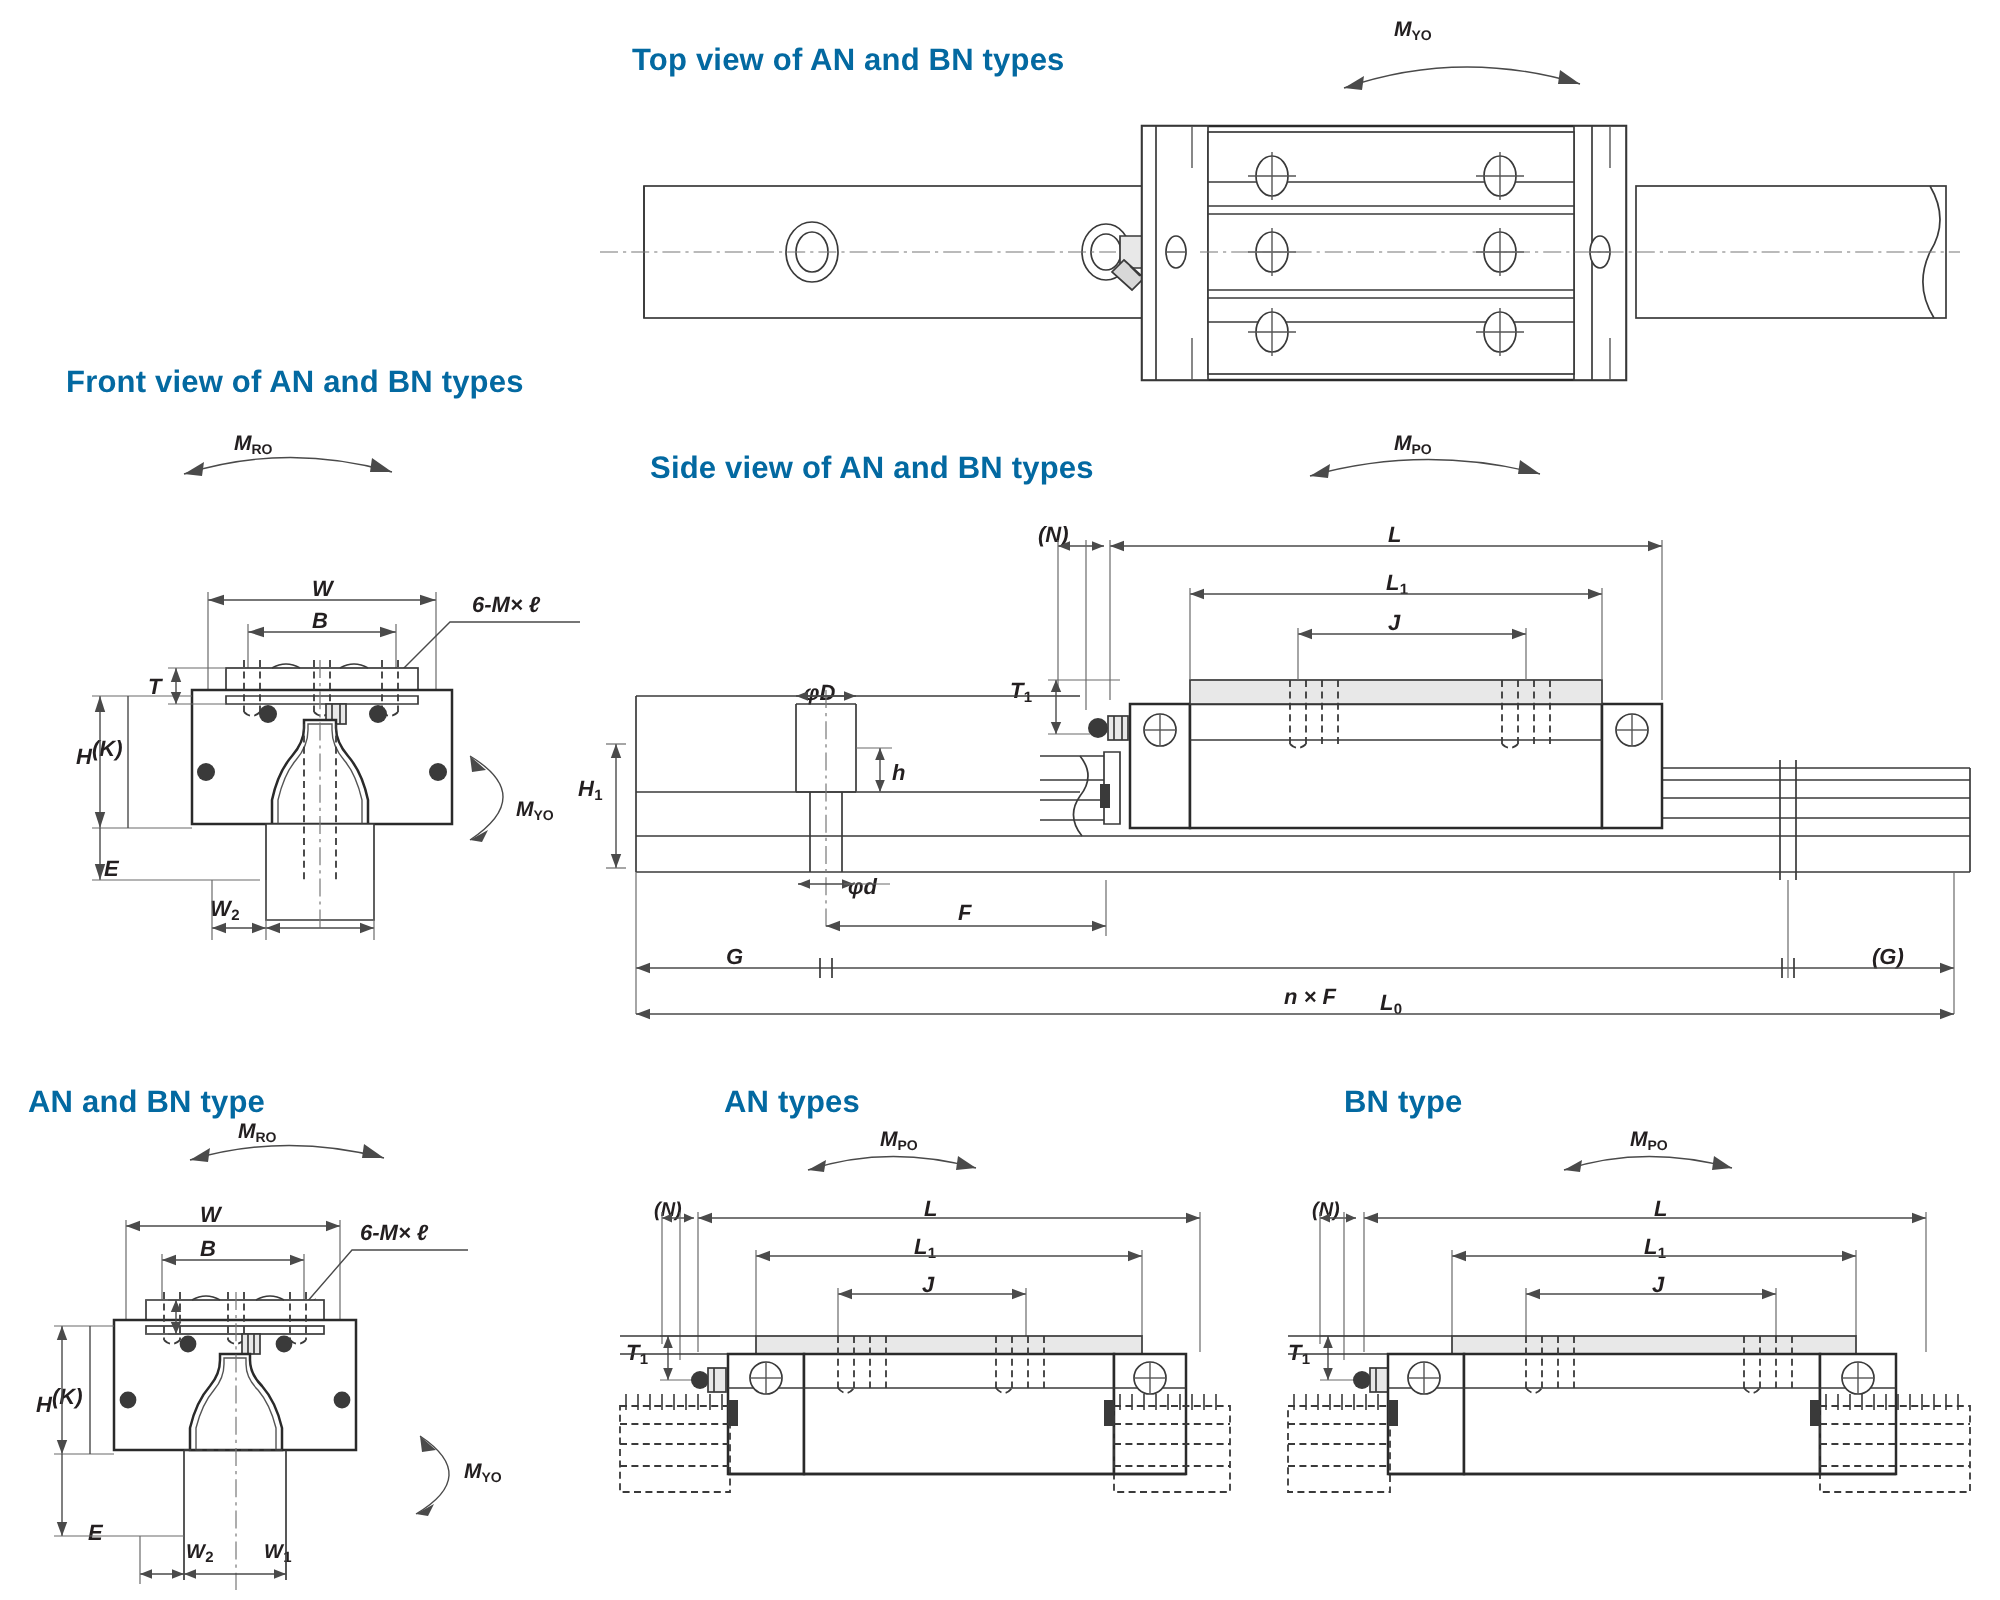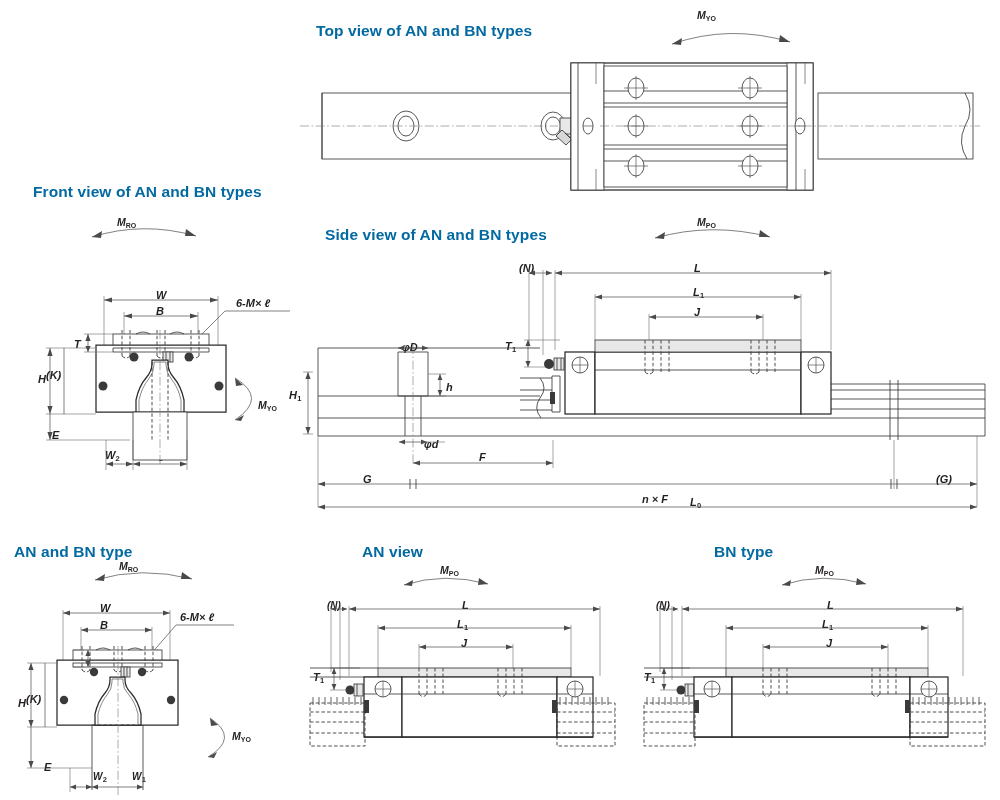--- a/index.html
+++ b/index.html
@@ -591,21 +591,21 @@
       <line class="dimline" x1="70" y1="787" x2="92" y2="787"></line>
       <polygon class="arrowhd" points="70,787 76,784.6 76,789.4"></polygon>
       <polygon class="arrowhd" points="92,787 86,784.6 86,789.4"></polygon>
       <line class="dimline" x1="92" y1="787" x2="143" y2="787"></line>
       <polygon class="arrowhd" points="92,787 98,784.6 98,789.4"></polygon>
       <polygon class="arrowhd" points="143,787 137,784.6 137,789.4"></polygon>
       <line class="ext" x1="70" y1="768" x2="70" y2="792"></line>
     </g>
   </svg>
 
-  <div class="view-title" style="left:362px;top:543px;">AN view</div>
+  <div class="view-title" style="left:362px;top:543px;">AN types</div>
   <div class="mom" style="left:440px;top:564px;">
     <span>M</span><sub>PO</sub>
   </div>
   <div class="dim sm" style="left:327px;top:601px;">(N)</div>
   <div class="dim" style="left:462px;top:600px;">L</div>
   <div class="dim" style="left:457px;top:619px;">
     <span>L</span><sub>1</sub>
   </div>
   <div class="dim" style="left:461px;top:638px;">J</div>
   <div class="dim" style="left:313px;top:672px;">
@@ -720,21 +720,21 @@
             <line x1="590" y1="697" x2="590" y2="705"></line>
           <line x1="596" y1="697" x2="596" y2="705"></line>
             <line x1="602" y1="697" x2="602" y2="705"></line>
           <line x1="608" y1="697" x2="608" y2="705"></line>
         </g>
       </g>
       <line class="hv" x1="364" y1="737" x2="593" y2="737"></line>
     </g>
   </svg>
 
-  <div class="view-title" style="left:672px;top:543px;margin-left:42px;">BN type</div>
+  <div class="view-title" style="left:672px;top:543px;">BN type</div>
   <div class="mom" style="left:815px;top:564px;">
     <span>M</span><sub>PO</sub>
   </div>
   <div class="dim sm" style="left:656px;top:601px;">(N)</div>
   <div class="dim" style="left:827px;top:600px;">L</div>
   <div class="dim" style="left:822px;top:619px;">
     <span>L</span><sub>1</sub>
   </div>
   <div class="dim" style="left:826px;top:638px;">J</div>
   <div class="dim" style="left:644px;top:672px;">

